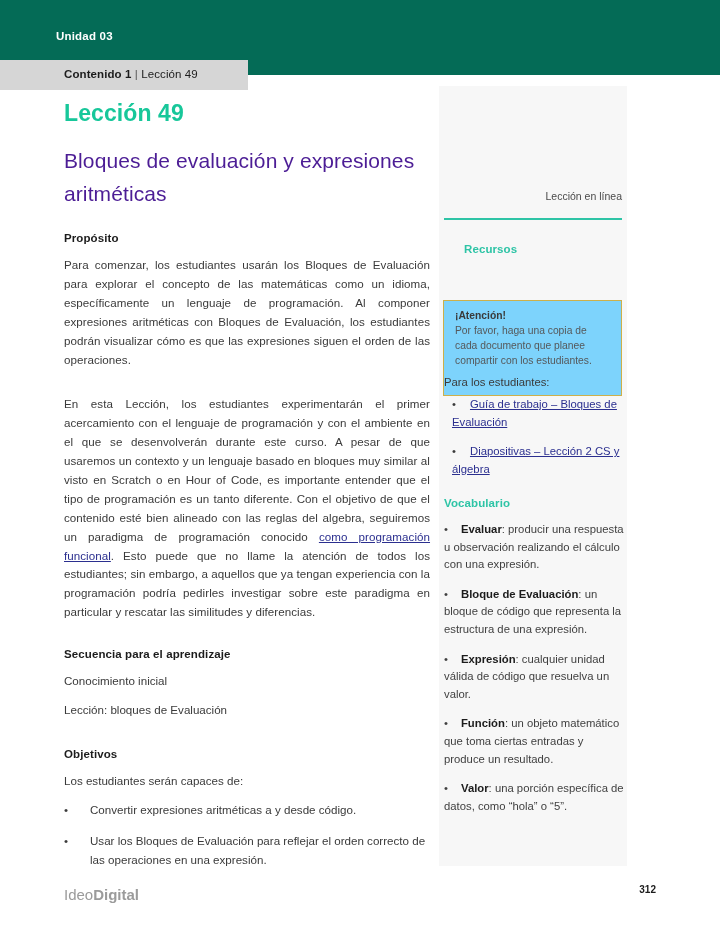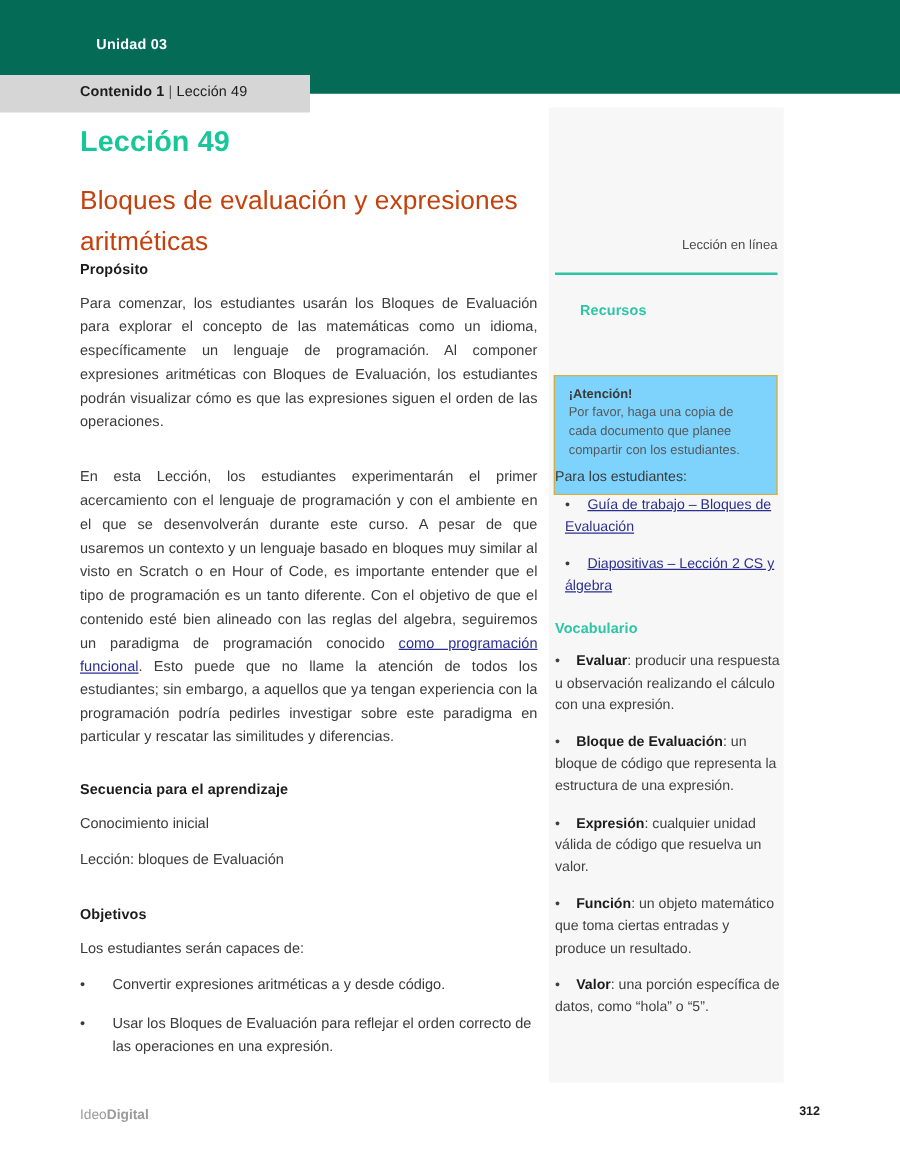--- a/index.html
+++ b/index.html
@@ -19,21 +19,21 @@
 
   
   .banner {
     position: absolute;
     left: 0; top: 0;
     width: 720px; height: 75px;
     background: #046b56;
   }
   .banner-title {
     position: absolute;
-    left: 77px; top: 30px;
+    left: 56px; top: 30px;
     font-size: 11.5px;
     font-weight: bold;
     color: #ffffff;
     letter-spacing: 0.2px;
   }
   .crumb-tab {
     position: absolute;
     left: 0; top: 60px;
     width: 248px; height: 30px;
     background: #d6d6d6;
@@ -58,23 +58,24 @@
   .lesson-num {
     font-size: 23px;
     font-weight: bold;
     color: #17c79a;
     letter-spacing: 0.1px;
     margin-bottom: 18px;
   }
   .lesson-title {
     font-size: 21px;
     font-weight: normal;
-    color: #c2410c;
+    color: #4c1d95;
     line-height: 1.55;
     letter-spacing: 0.1px;
+    margin-bottom: 22px;
   }
   .sec-head {
     font-size: 11.5px;
     font-weight: bold;
     color: #1c1c1c;
     margin-bottom: 12px;
     letter-spacing: 0.1px;
   }
   .body-p {
     font-size: 11.6px;
@@ -198,21 +199,21 @@
     color: #3f3f3f;
     margin-bottom: 12px;
   }
   .vocab-item .dot { margin-right: 13px; }
   .vocab-term { font-weight: bold; color: #1c1c1c; }
 
   
   .footer-brand {
     position: absolute;
     left: 64px; top: 886px;
-    font-size: 11px;
+    font-size: 15px;
     color: #9b9b9b;
     text-align: right;
   }
   .footer-brand b { color: #9b9b9b; font-weight: bold; }
   .footer-page {
     position: absolute;
     left: 560px; top: 884px;
     width: 96px;
     text-align: right;
     font-size: 10px;

